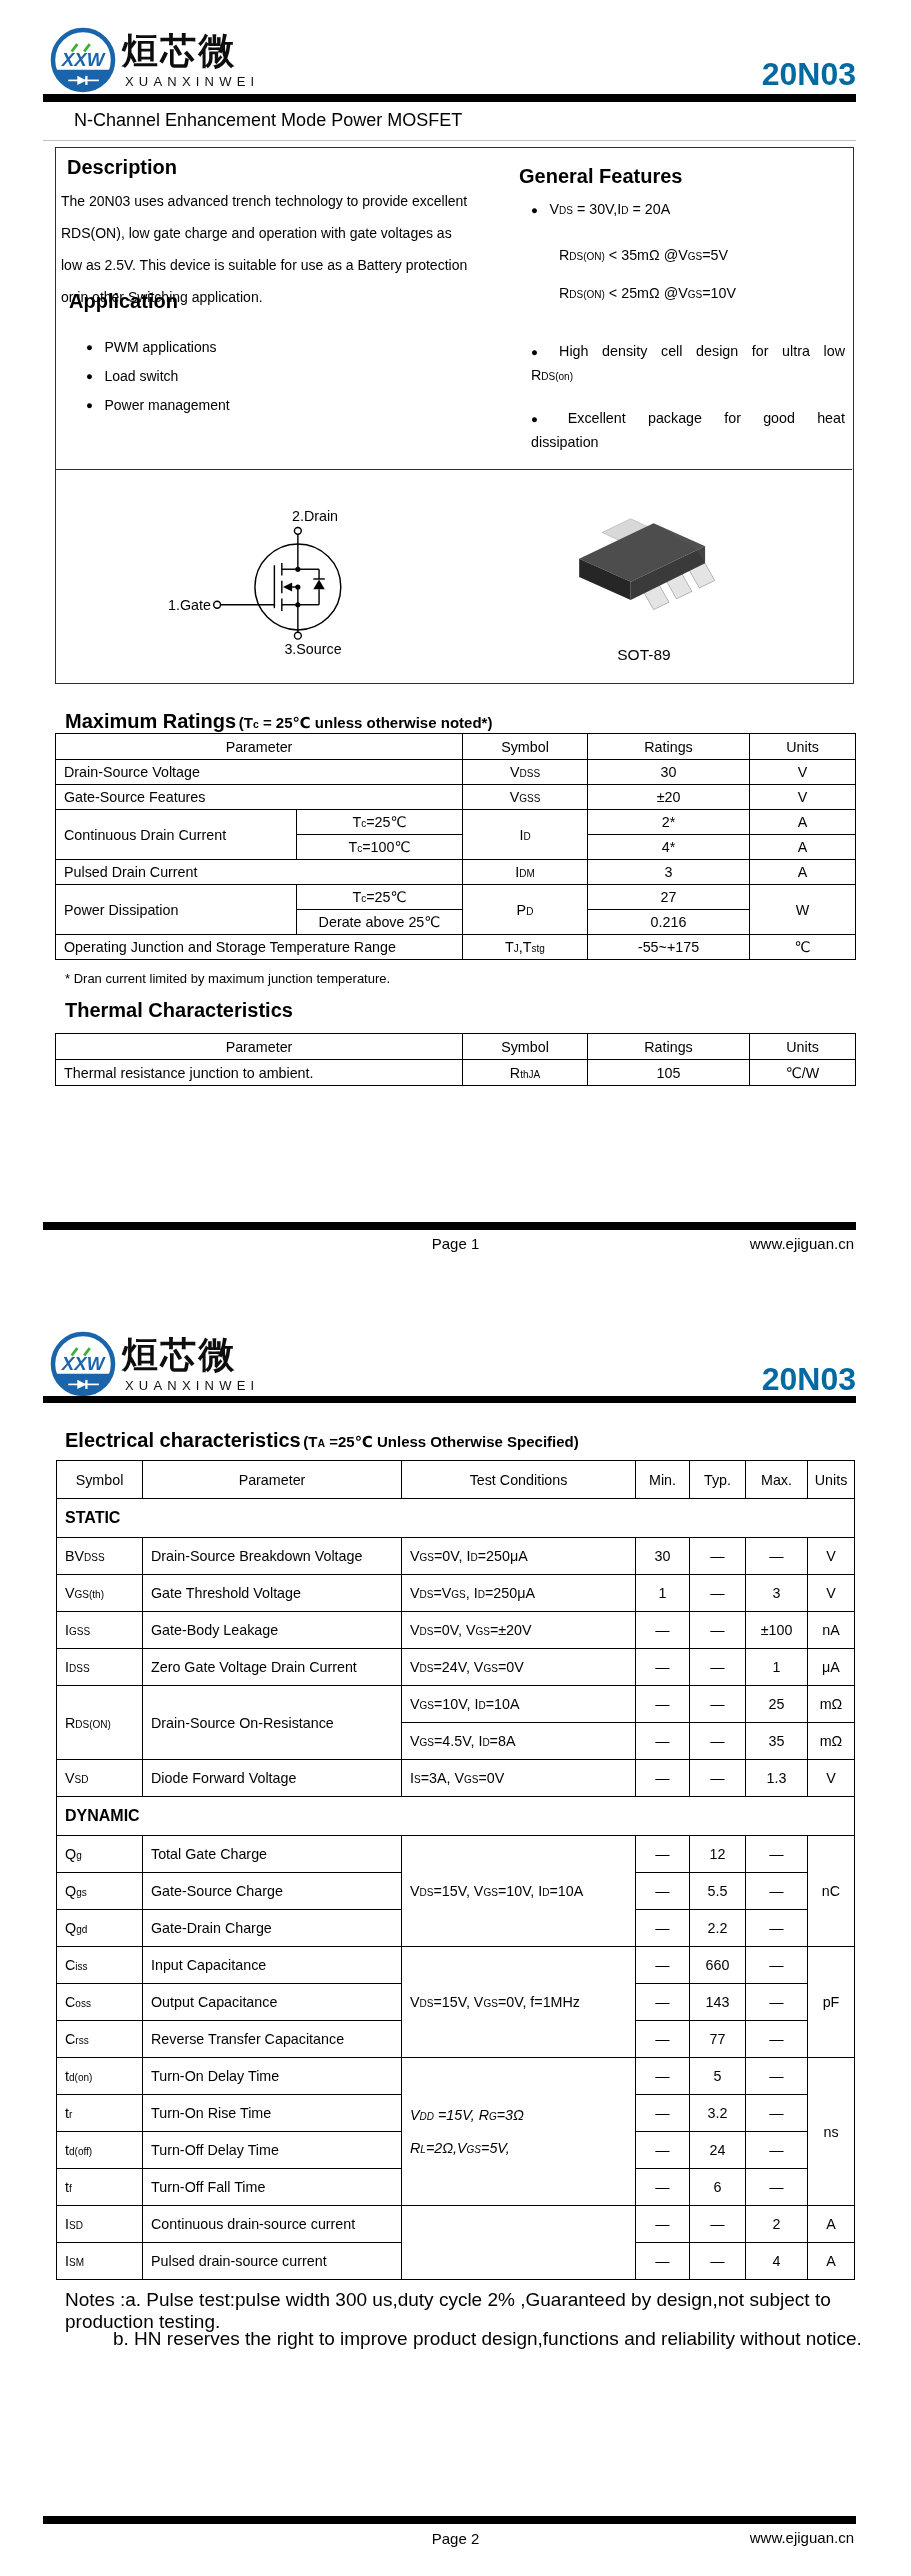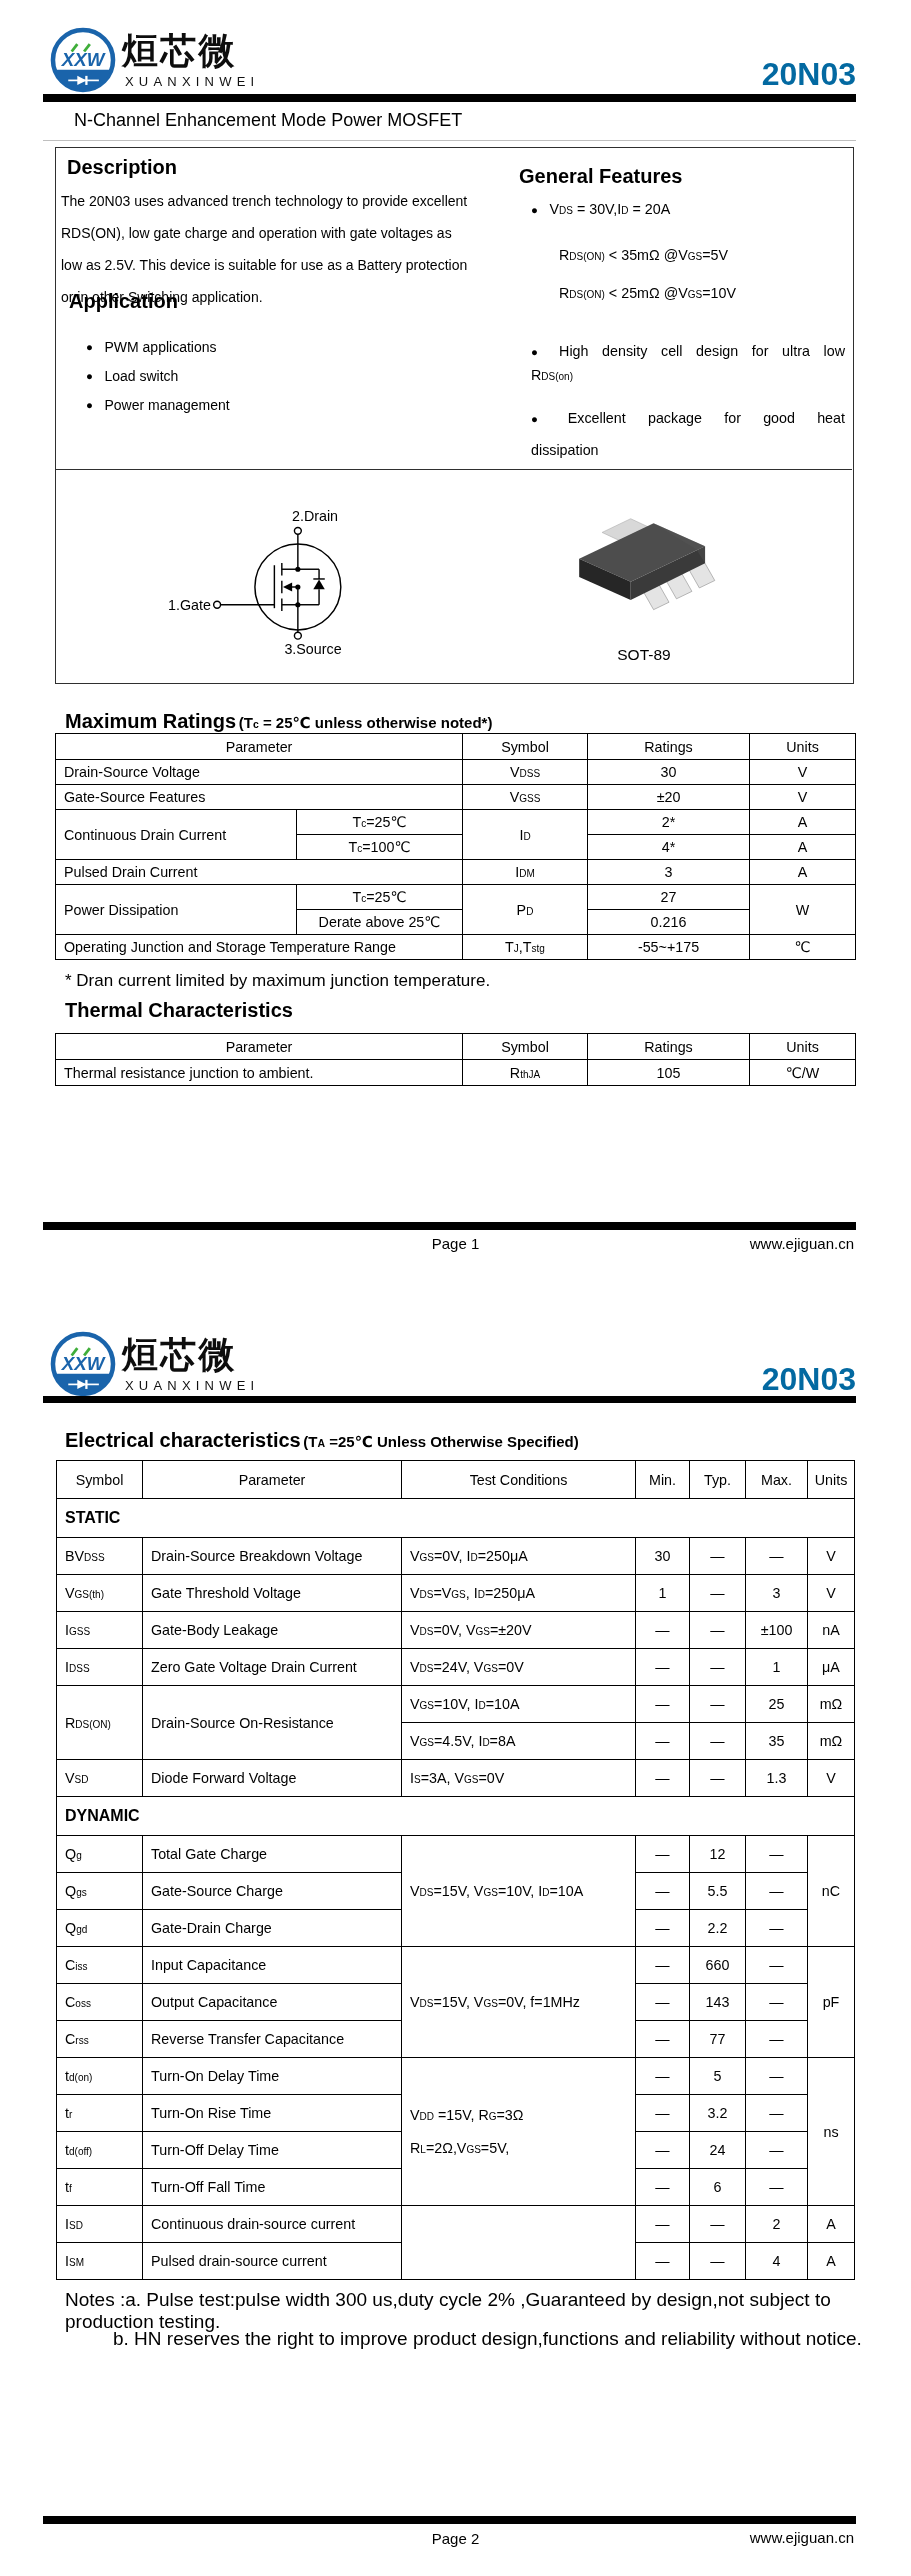--- a/index.html
+++ b/index.html
@@ -40,23 +40,23 @@
   .t td{border:1.1px solid #000;font-size:14.3px;text-align:center;vertical-align:middle;padding:0 3.4px;overflow:hidden;}
   .t td.pl{text-align:left;padding-left:8px;}
   .t tr.hd td{border-bottom:1.7px solid #000;}
   .mr tr{height:25px;}
   .mr tr.hd{height:26px;}
   .th2 tr{height:26px;}
   .ec tr{height:37px;}
   .ec tr.hd{height:38px;}
   .ec tr.sec{height:39px;}
   .ec tr.sec td{text-align:left;font-weight:bold;font-size:16px;padding-left:8px;border-top:1.7px solid #000;border-bottom:1.7px solid #000;}
-  .condstack{display:flex;flex-direction:column;align-items:flex-start;gap:17px;}
-  
-  .footnote{position:absolute;font-size:17px;}
+  .condstack{display:flex;flex-direction:column;align-items:flex-start;gap:17px;font-style:italic;}
+  
+  .footnote{position:absolute;font-size:13px;}
   .page-num{position:absolute;left:0;width:911px;text-align:center;font-size:15px;}
   .site{position:absolute;right:57px;font-size:15px;}
   .note-line{position:absolute;font-size:19px;}
 </style>
 </head>
 <body>
 
 <div>
 
   <div class="logo-wrap" style="top:26px;">
@@ -104,21 +104,21 @@
   <div class="gf-head">General Features</div>
   <div class="gf-line" style="left:531px;top:201px;"><span class="blt">●</span><span>V<span class="sb">DS</span> = 30V,I<span class="sb">D</span> = 20A</span></div>
   <div class="gf-line" style="left:559px;top:247px;">R<span class="sb">DS(ON)</span> &lt; 35mΩ  @V<span class="sb">GS</span>=5V</div>
   <div class="gf-line" style="left:559px;top:285px;">R<span class="sb">DS(ON)</span> &lt; 25mΩ  @V<span class="sb">GS</span>=10V</div>
   <div class="feat-j" style="top:343px;">
     <div class="jline"><span class="blt">●</span><span>High density cell design for ultra low</span></div>
     <div style="margin-top:8px;">R<span class="sb">DS(on)</span></div>
   </div>
   <div class="feat-j" style="top:410px;">
     <div class="jline"><span class="blt">●</span><span>Excellent package for good heat</span></div>
-    <div style="margin-top:16px;">dissipation</div>
+    <div style="margin-top:8px;">dissipation</div>
   </div>
 
   <svg class="abs" style="left:169px;top:525px;" width="252" height="132" viewBox="0 0 440 230">
     <g stroke="#000" stroke-width="2.5" fill="none">
       <circle cx="225" cy="108" r="75"></circle>
       <circle cx="225" cy="10" r="6"></circle>
       <line x1="225" y1="16" x2="225" y2="77"></line>
       <line x1="197" y1="77" x2="225" y2="77"></line>
       <line x1="197" y1="66" x2="197" y2="88"></line>
       <line x1="197" y1="97" x2="197" y2="119"></line>

